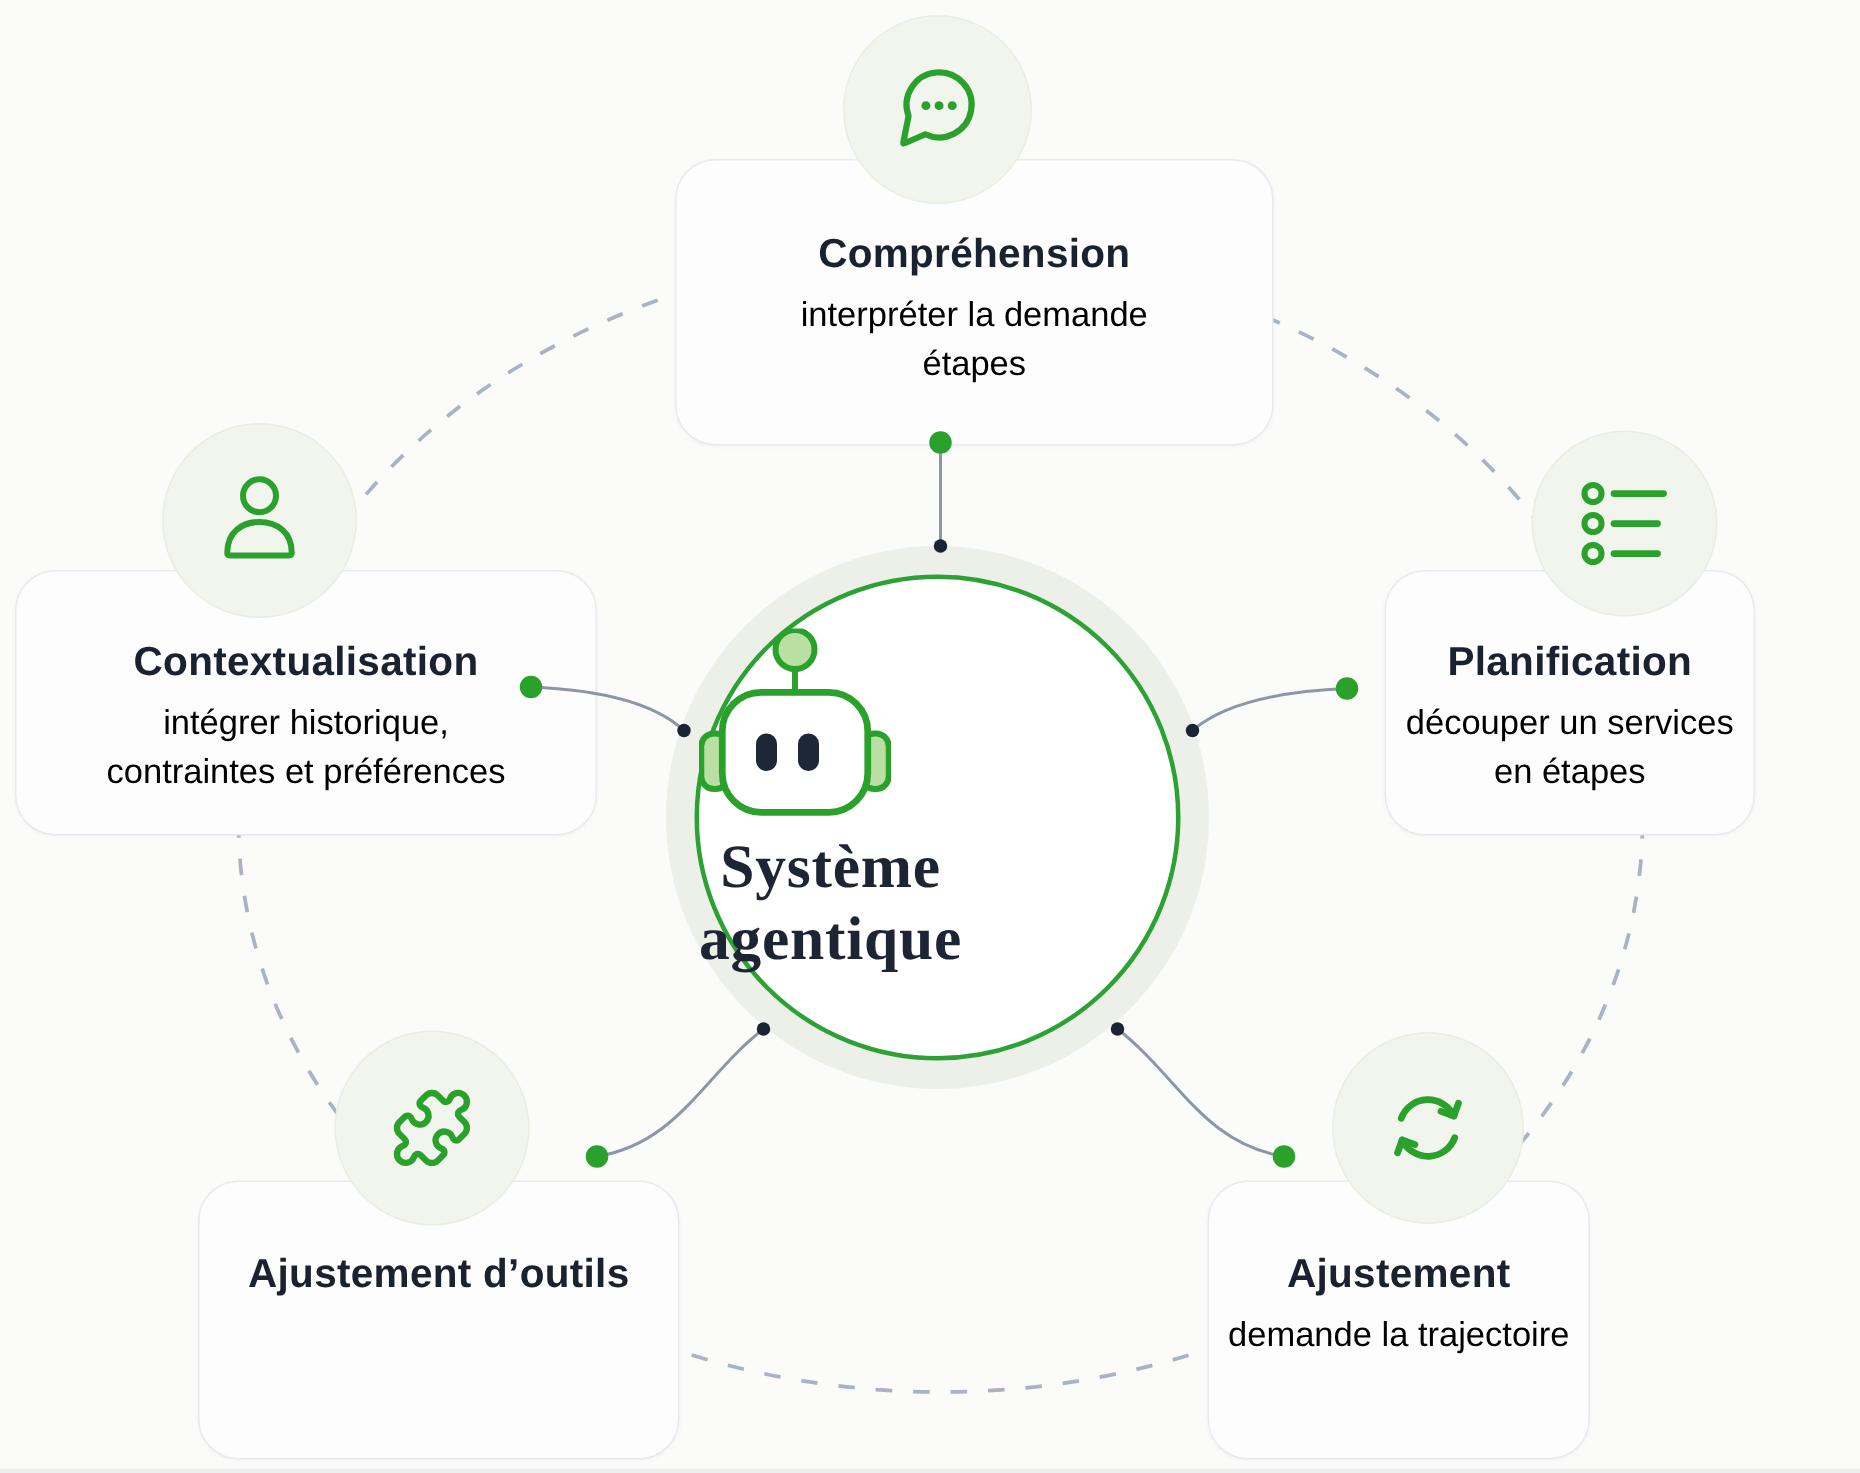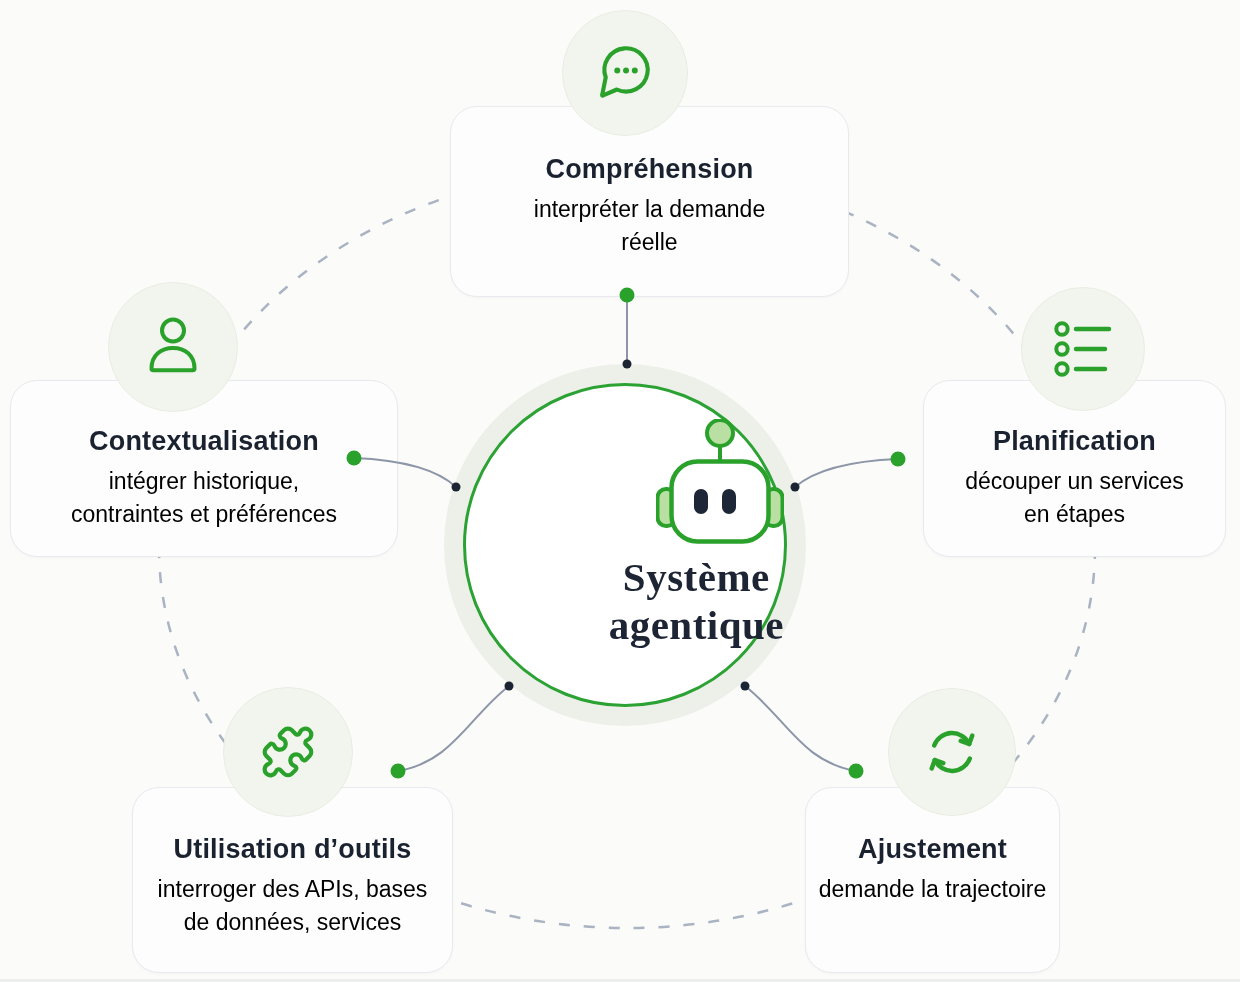--- a/index.html
+++ b/index.html
@@ -27,21 +27,21 @@
     font-size:27px;font-weight:700;color:#1a2230;letter-spacing:.2px;
     line-height:30px;
   }
   .card .desc{
     font-size:23px;color:#000000;line-height:33px;font-weight:400;
   }
   .desc-line{white-space:nowrap;}
 
   #card-comprehension{left:450px;top:106px;width:399px;height:191px;padding-top:47px;}
   #card-contextualisation{left:10px;top:380px;width:388px;height:177px;padding-top:45px;}
-  #card-planification{left:923px;top:380px;width:303px;height:177px;padding-top:45px;}
+  #card-planification{left:923px;top:380px;width:247px;height:177px;padding-top:45px;}
   #card-outils{left:132px;top:787px;width:321px;height:186px;padding-top:46px;}
   #card-ajustement{left:805px;top:787px;width:255px;height:186px;padding-top:46px;}
 
   
   .icon-circle{
     position:absolute;z-index:4;border-radius:50%;
     background:#f2f5ee;border:1px solid #e9ede2;
     display:flex;align-items:center;justify-content:center;
     box-sizing:border-box;
   }
@@ -53,21 +53,21 @@
 
   
   #center-halo{
     position:absolute;z-index:2;left:444px;top:364px;width:362px;height:362px;
     border-radius:50%;background:#edf0e9;
   }
   #center-circle{
     position:absolute;z-index:3;left:463px;top:383px;width:324px;height:324px;
     border-radius:50%;background:#ffffff;border:3px solid #2ba233;
     box-sizing:border-box;
-    display:flex;flex-direction:column;align-items:flex-end;
+    display:flex;flex-direction:column;align-items:flex-start;
   }
   #robot-icon{margin-top:33px;}
   #center-title{
     margin-top:9px;text-align:center;
     font-family:"Liberation Serif", serif;font-weight:700;
     font-size:41px;line-height:48px;color:#1d2433;letter-spacing:.5px;
   }
   #bottom-edge{
     position:absolute;left:0;bottom:0;width:1240px;height:3px;
     background:#eceded;z-index:6;
@@ -96,46 +96,42 @@
     <div id="center-title">
       <div>Système</div>
       <div>agentique</div>
     </div>
   </div>
 
   <div class="card" id="card-comprehension">
     <h3>Compréhension</h3>
     <div class="desc">
       <div class="desc-line">interpréter la demande</div>
-      <div class="desc-line">réelle</div>
+      <div class="desc-line">étapes</div>
     </div>
   </div>
 
   <div class="card" id="card-contextualisation">
     <h3>Contextualisation</h3>
     <div class="desc">
       <div class="desc-line">intégrer historique,</div>
       <div class="desc-line">contraintes et préférences</div>
     </div>
   </div>
 
   <div class="card" id="card-planification">
     <h3>Planification</h3>
     <div class="desc">
       <div class="desc-line">découper un services</div>
       <div class="desc-line">en étapes</div>
     </div>
   </div>
 
   <div class="card" id="card-outils">
-    <h3>Utilisation d’outils</h3>
-    <div class="desc">
-      <div class="desc-line">interroger des APIs, bases</div>
-      <div class="desc-line">de données, services</div>
-    </div>
+    <h3>Ajustement d’outils</h3>
   </div>
 
   <div class="card" id="card-ajustement">
     <h3>Ajustement</h3>
     <div class="desc">
       <div class="desc-line">demande la trajectoire</div>
     </div>
   </div>
 
   <div class="icon-circle" id="icon-circle-comprehension">

